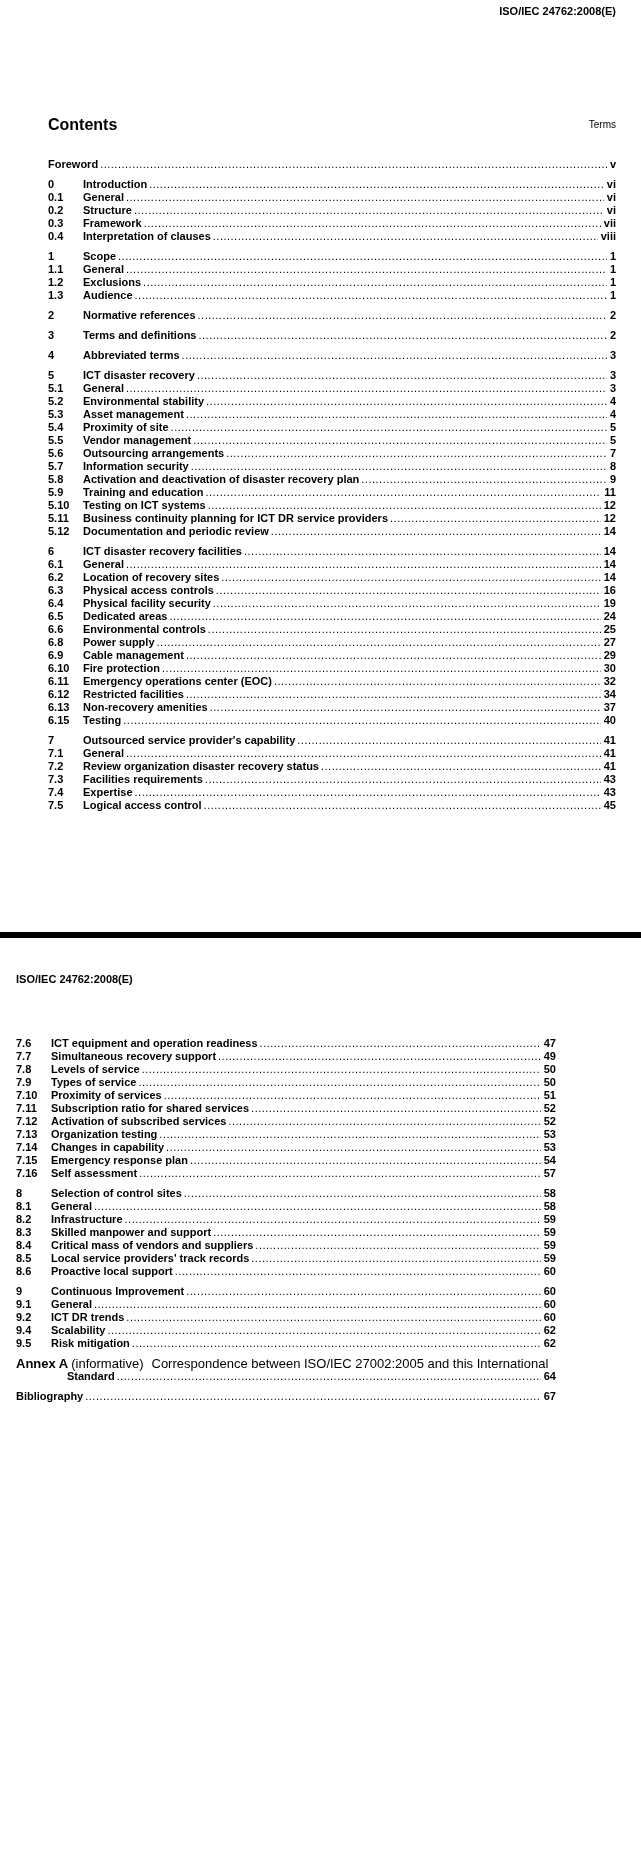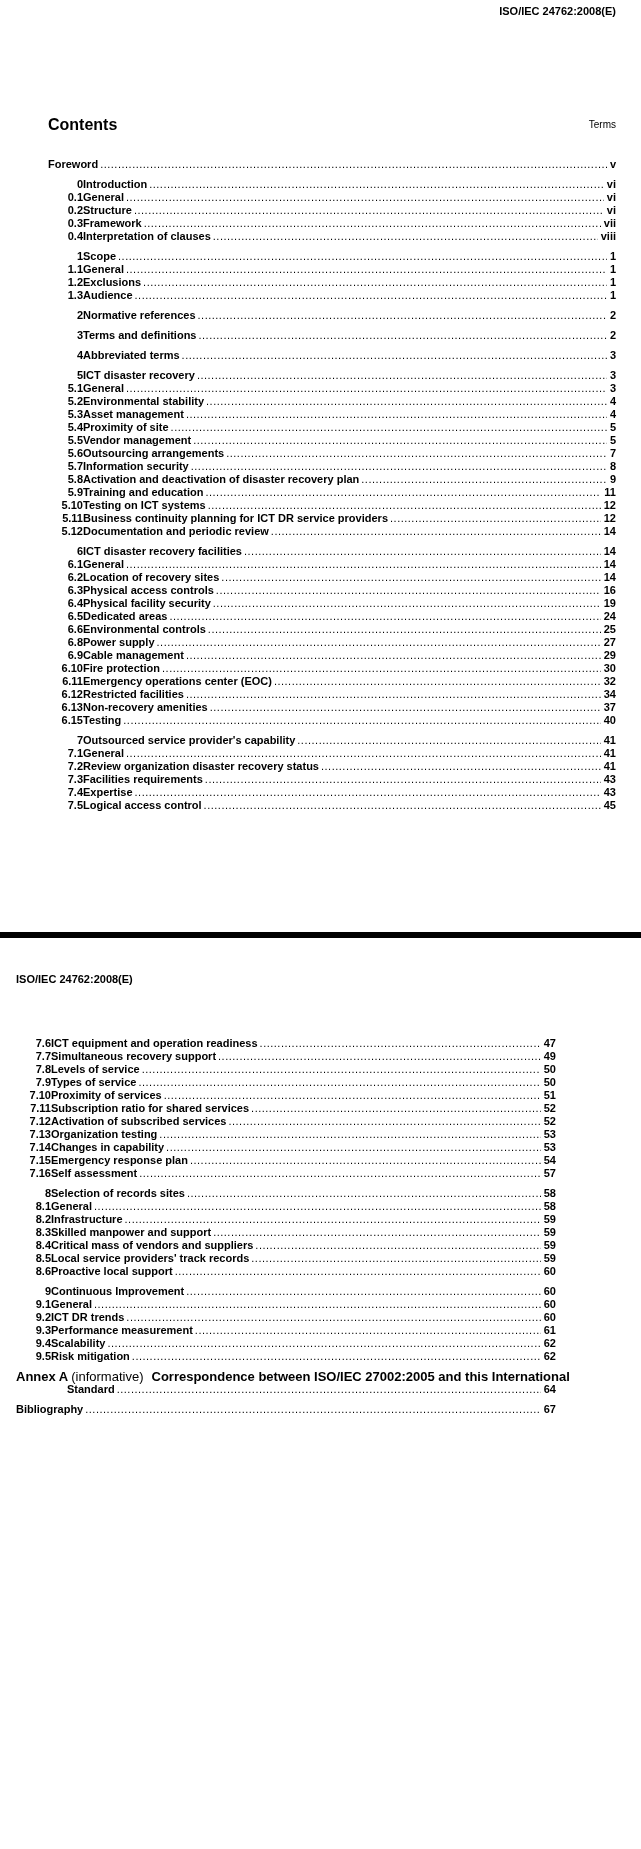--- a/index.html
+++ b/index.html
@@ -36,21 +36,21 @@
     font-weight: 700;
     line-height: 19px;
   }
   .page-col-label {
     font-size: 10px;
     font-weight: 400;
     line-height: 13px;
   }
 
   
-  .toc { margin-top: 24px; text-align: right; }
+  .toc { margin-top: 24px; }
   .toc-row {
     display: flex;
     align-items: baseline;
     font-size: 11px;
     font-weight: 700;
     line-height: 13px;
     white-space: nowrap;
   }
   .toc-row.gap { margin-top: 7px; }
   .toc-num { flex: none; width: 35px; }
@@ -109,21 +109,21 @@
   .annex-line1 {
     display: flex;
     align-items: baseline;
     margin-top: 7px;
     font-size: 13px;
     line-height: 13px;
     white-space: nowrap;
   }
   .annex-label { font-weight: 700; margin-right: 3px; }
   .annex-qualifier { font-weight: 400; margin-right: 8px; }
-  .annex-title { font-weight: 700; }
+  .annex-title { font-weight: 400; }
   .annex-line2 .toc-title { margin-left: 51px; }
   .biblio-row { margin-top: 7px; }
 </style>
 </head>
 <body>
 
 <div class="page1">
 
   <div class="p1-header">
     <span>ISO/IEC 24762:2008(E)</span>
@@ -492,21 +492,21 @@
         <span class="toc-page">54</span>
       </div>
       <div class="toc-row">
         <span class="toc-num">7.16</span>
         <span class="toc-title">Self assessment</span>
         <span class="toc-dots"></span>
         <span class="toc-page">57</span>
       </div>
       <div class="toc-row gap">
         <span class="toc-num">8</span>
-        <span class="toc-title">Selection of records sites</span>
+        <span class="toc-title">Selection of control sites</span>
         <span class="toc-dots"></span>
         <span class="toc-page">58</span>
       </div>
       <div class="toc-row">
         <span class="toc-num">8.1</span>
         <span class="toc-title">General</span>
         <span class="toc-dots"></span>
         <span class="toc-page">58</span>
       </div>
       <div class="toc-row">
@@ -549,26 +549,20 @@
         <span class="toc-num">9.1</span>
         <span class="toc-title">General</span>
         <span class="toc-dots"></span>
         <span class="toc-page">60</span>
       </div>
       <div class="toc-row">
         <span class="toc-num">9.2</span>
         <span class="toc-title">ICT DR trends</span>
         <span class="toc-dots"></span>
         <span class="toc-page">60</span>
-      </div>
-      <div class="toc-row">
-        <span class="toc-num">9.3</span>
-        <span class="toc-title">Performance measurement</span>
-        <span class="toc-dots"></span>
-        <span class="toc-page">61</span>
       </div>
       <div class="toc-row">
         <span class="toc-num">9.4</span>
         <span class="toc-title">Scalability</span>
         <span class="toc-dots"></span>
         <span class="toc-page">62</span>
       </div>
       <div class="toc-row">
         <span class="toc-num">9.5</span>
         <span class="toc-title">Risk mitigation</span>

